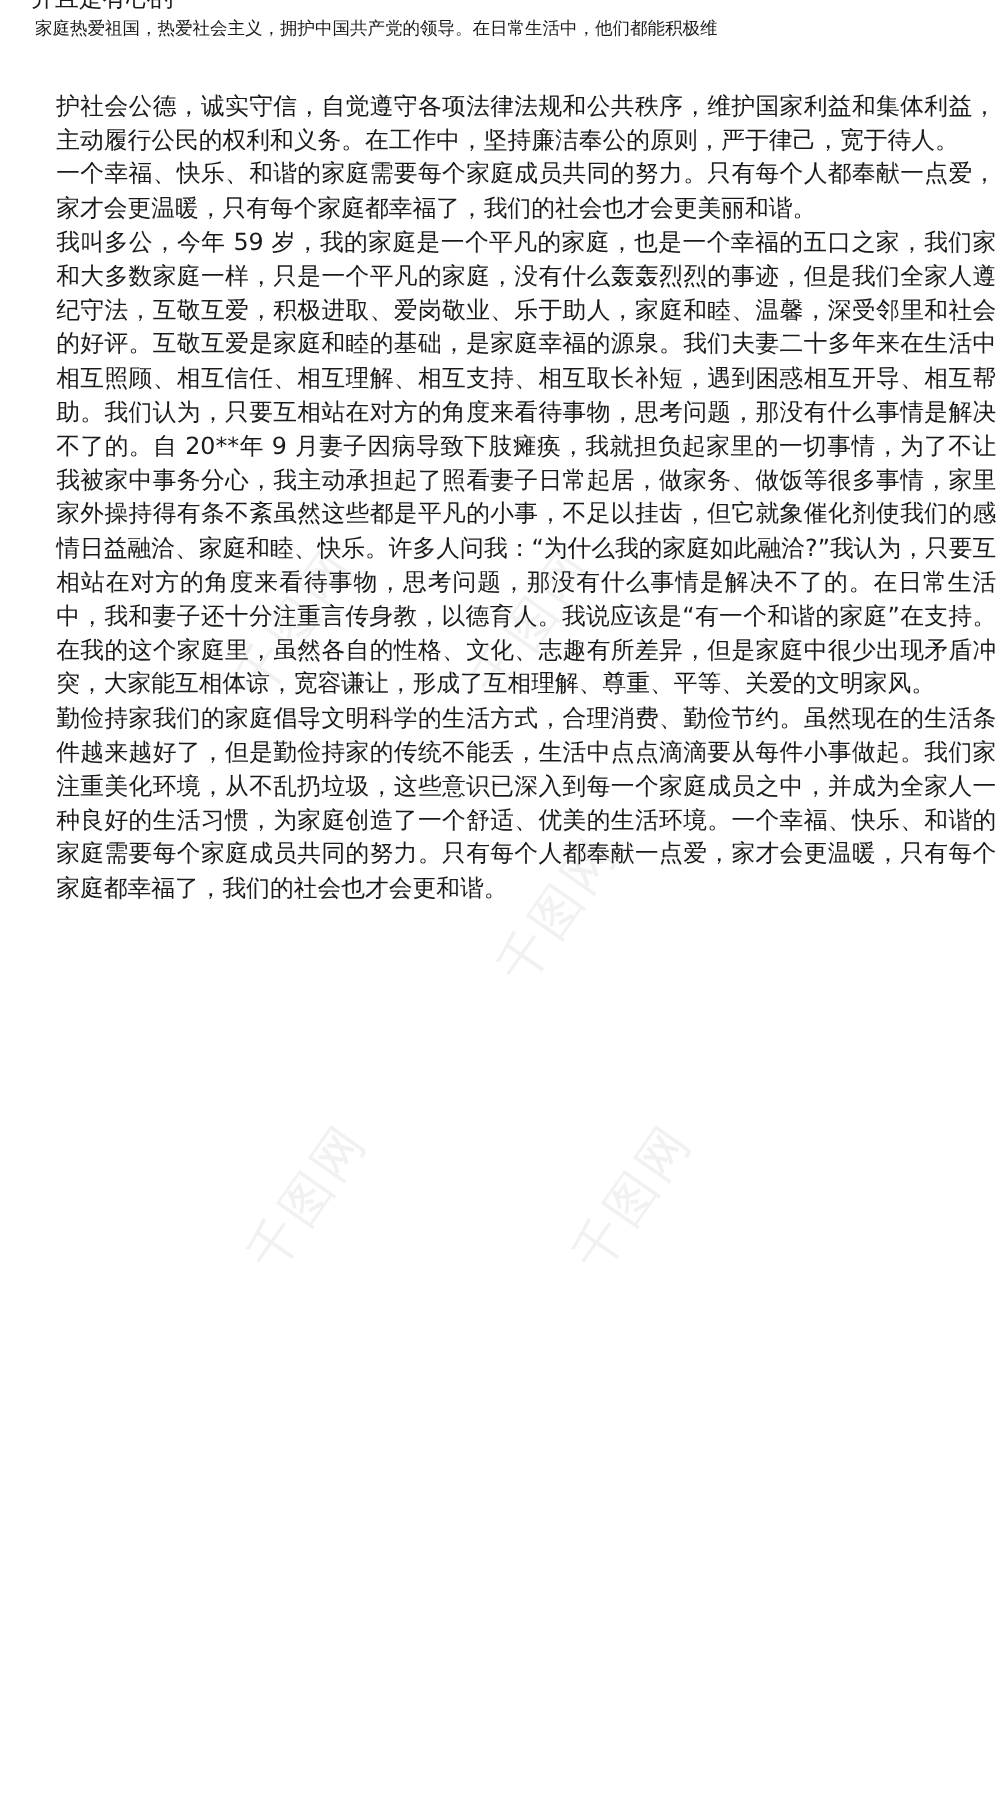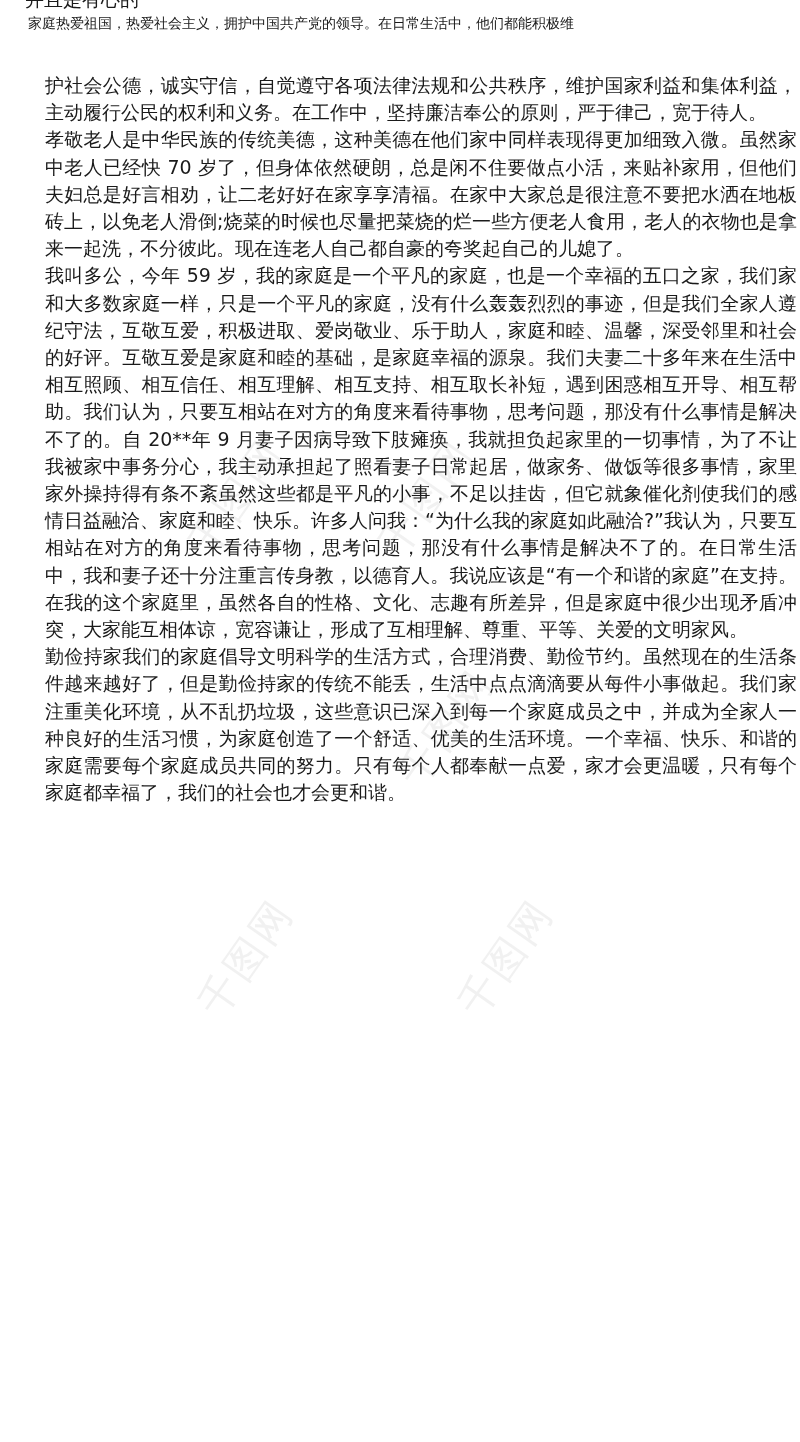--- a/index.html
+++ b/index.html
@@ -75,18 +75,18 @@
   <div class="watermark" style="left:380px; top:700px;">千图网</div>
   <div class="watermark" style="left:180px; top:930px;">千图网</div>
   <div class="watermark" style="left:440px; top:930px;">千图网</div>
 
   <div class="cut-line">并且是有心的</div>
 
   <div class="first-line">家庭热爱祖国，热爱社会主义，拥护中国共产党的领导。在日常生活中，他们都能积极维</div>
 
   <div class="body-text">
     <p>护社会公德，诚实守信，自觉遵守各项法律法规和公共秩序，维护国家利益和集体利益，主动履行公民的权利和义务。在工作中，坚持廉洁奉公的原则，严于律己，宽于待人。</p>
-    <p>孝敬老人是中华民族的传统美德，这种美德在他们家中同样表现得更加细致入微。虽然家中老人已经快 70 岁了，但身体依然硬朗，总是闲不住要做点小活，来贴补家用，但他们夫妇总是好言相劝，让二老好好在家享享清福。在家中大家总是很注意不要把水洒在地板砖上，以免老人滑倒;烧菜的时候也尽量把菜烧的烂一些方便老人食用，老人的衣物也是拿来一起洗，不分彼此。现在连老人自己都自豪的夸奖起自己的儿媳了。</p>
+    <p>一个幸福、快乐、和谐的家庭需要每个家庭成员共同的努力。只有每个人都奉献一点爱，家才会更温暖，只有每个家庭都幸福了，我们的社会也才会更美丽和谐。</p>
     <p>我叫多公，今年 59 岁，我的家庭是一个平凡的家庭，也是一个幸福的五口之家，我们家和大多数家庭一样，只是一个平凡的家庭，没有什么轰轰烈烈的事迹，但是我们全家人遵纪守法，互敬互爱，积极进取、爱岗敬业、乐于助人，家庭和睦、温馨，深受邻里和社会的好评。互敬互爱是家庭和睦的基础，是家庭幸福的源泉。我们夫妻二十多年来在生活中相互照顾、相互信任、相互理解、相互支持、相互取长补短，遇到困惑相互开导、相互帮助。我们认为，只要互相站在对方的角度来看待事物，思考问题，那没有什么事情是解决不了的。自 20**年 9 月妻子因病导致下肢瘫痪，我就担负起家里的一切事情，为了不让我被家中事务分心，我主动承担起了照看妻子日常起居，做家务、做饭等很多事情，家里家外操持得有条不紊虽然这些都是平凡的小事，不足以挂齿，但它就象催化剂使我们的感情日益融洽、家庭和睦、快乐。许多人问我：“为什么我的家庭如此融洽?”我认为，只要互相站在对方的角度来看待事物，思考问题，那没有什么事情是解决不了的。在日常生活中，我和妻子还十分注重言传身教，以德育人。我说应该是“有一个和谐的家庭”在支持。在我的这个家庭里，虽然各自的性格、文化、志趣有所差异，但是家庭中很少出现矛盾冲突，大家能互相体谅，宽容谦让，形成了互相理解、尊重、平等、关爱的文明家风。</p>
     <p>勤俭持家我们的家庭倡导文明科学的生活方式，合理消费、勤俭节约。虽然现在的生活条件越来越好了，但是勤俭持家的传统不能丢，生活中点点滴滴要从每件小事做起。我们家注重美化环境，从不乱扔垃圾，这些意识已深入到每一个家庭成员之中，并成为全家人一种良好的生活习惯，为家庭创造了一个舒适、优美的生活环境。一个幸福、快乐、和谐的家庭需要每个家庭成员共同的努力。只有每个人都奉献一点爱，家才会更温暖，只有每个家庭都幸福了，我们的社会也才会更和谐。</p>
   </div>
 
 </div>
 
 </body></html>

